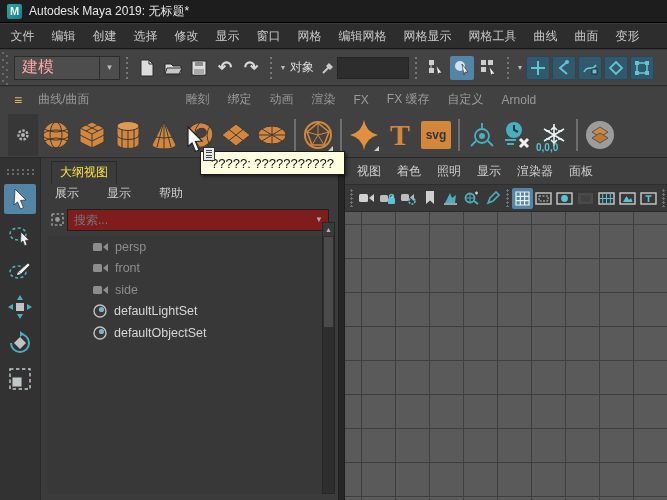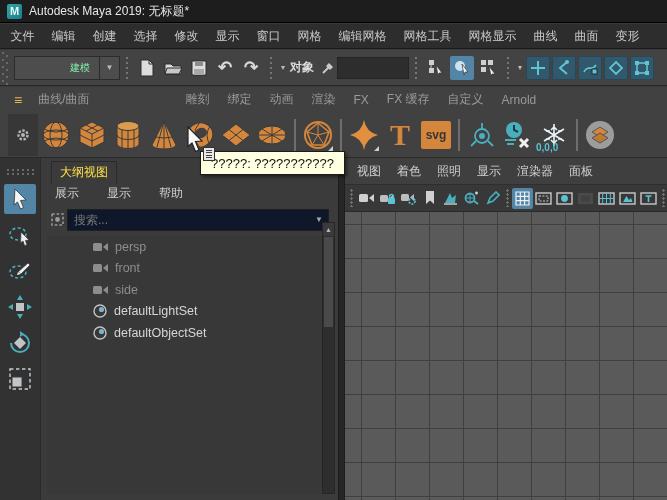--- a/index.html
+++ b/index.html
@@ -29,27 +29,27 @@
     display:flex; align-items:center; border-bottom:1px solid #2a2a2a;}
   .grip { width:10px; height:100%; background:
     radial-gradient(circle at 3px 3px,#6a6a6a 1px,transparent 1.5px),
     radial-gradient(circle at 7px 6px,#6a6a6a 1px,transparent 1.5px);
     background-size:10px 7px; flex:0 0 auto;}
   .vsep { width:4px; height:24px; margin:0 5px; flex:0 0 auto; background:
     radial-gradient(circle at 2px 2px,#777 1px,transparent 1.4px);
     background-size:4px 5px;}
   .dropdown { width:106px; height:24px; background:#4d4d4d; border:1px solid #2c2c2c;
     display:flex; align-items:center; margin-left:4px;}
-  .dropdown .dd-label { flex:1; font-size:10px; color:#86efac; padding-left:7px;margin-left:48px;}
+  .dropdown .dd-label { flex:1; font-size:16px; color:#fca5a5; padding-left:7px;}
   .dropdown .dd-arrow { width:20px; height:100%; border-left:1px solid #2c2c2c;
     display:flex;align-items:center;justify-content:center; color:#bbb; font-size:8px;}
   .tbtn { width:26px; height:26px; display:flex; align-items:center; justify-content:center; flex:0 0 auto; border-radius:2px;}
   .tbtn svg { display:block; }
   .undo-glyph { color:#d8d8d8; font-size:17px; font-weight:bold; line-height:1;}
-  .obj-label { font-size:12px; color:#ddd; margin:0 5px 0 2px; white-space:nowrap;font-weight:bold;}
+  .obj-label { font-size:12px; color:#ddd; margin:0 5px 0 2px; white-space:nowrap;}
   .sel-field { width:72px; height:22px; background:#2d2d2d; border:1px solid #242424; }
   .mask-btn { width:24px; height:24px; margin:0 1px; display:flex; align-items:center; justify-content:center; border-radius:2px;}
   .mask-btn.active { background:#5285a6; }
   .mini-arrow { color:#bbb; font-size:8px; margin:0 3px; }
   .snap-btn { width:24px; height:24px; margin:0 1px; background:#32586b; border:1px solid #27485a;
     display:flex; align-items:center; justify-content:center; border-radius:2px; flex:0 0 auto;}
 
   
   .shelf-tabs { left:0; top:87px; width:667px; height:25px; background:#414141;
     display:flex; align-items:center; }
@@ -75,21 +75,21 @@
   .tool.active { background:#5285a6; }
 
   
   .outliner { left:40px; top:158px; width:298px; height:342px; background:#3b3b3b; border-left:1px solid #2a2a2a;}
   .out-tab { position:absolute; left:10px; top:3px; background:#3b3b3b; padding:2px 8px 3px 8px;
     font-size:12px; color:#fde047; border:1px solid #2a2a2a; border-bottom:none;}
   .out-menus { position:absolute; left:6px; top:24px; display:flex; gap:12px;}
   .out-mi { font-size:12px; color:#cfcfcf; padding:3px 8px;}
   .search-row { position:absolute; left:6px; top:50px; width:282px; height:23px; display:flex; align-items:center;}
   .search-icon-box { width:20px; height:20px; display:flex; align-items:center; justify-content:center;}
-  .search-field { flex:1; height:22px; background:#0f172a; border:1px solid #1f1f1f;
+  .search-field { flex:1; height:22px; background:#7f1d1d; border:1px solid #1f1f1f;
     display:flex; align-items:center; }
   .search-field input { flex:1; background:transparent; border:none; outline:none;
     color:#9a9a9a; font-size:12px; padding:0 6px; font-family:inherit;}
   .search-dd { width:18px; text-align:center; color:#aaa; font-size:8px;}
   .out-list { position:absolute; left:6px; top:78px; width:276px; height:258px; background:#383838;}
   .orow { display:flex; align-items:center; height:21.5px; padding-left:46px; gap:7px;}
   .orow .olabel { font-size:12.5px; }
   .orow.cam .olabel { color:#8d8d8d; }
   .orow.set .olabel { color:#d6d6d6; }
   .oscroll { position:absolute; right:3px; top:64px; width:13px; height:272px; background:#2e2e2e; border:1px solid #262626;}
@@ -139,22 +139,22 @@
   <div class="abs menubar">
     <div class="mi">文件</div>
     <div class="mi">编辑</div>
     <div class="mi">创建</div>
     <div class="mi">选择</div>
     <div class="mi">修改</div>
     <div class="mi">显示</div>
     <div class="mi">窗口</div>
     <div class="mi">网格</div>
     <div class="mi">编辑网格</div>
+    <div class="mi">网格显示</div>
     <div class="mi">网格工具</div>
-    <div class="mi">网格显示</div>
     <div class="mi">曲线</div>
     <div class="mi">曲面</div>
     <div class="mi">变形</div>
   </div>
 
   <div class="abs toolbar">
     <div class="grip"></div>
     <div class="dropdown">
       <div class="dd-label">建模</div>
       <div class="dd-arrow">▼</div>

